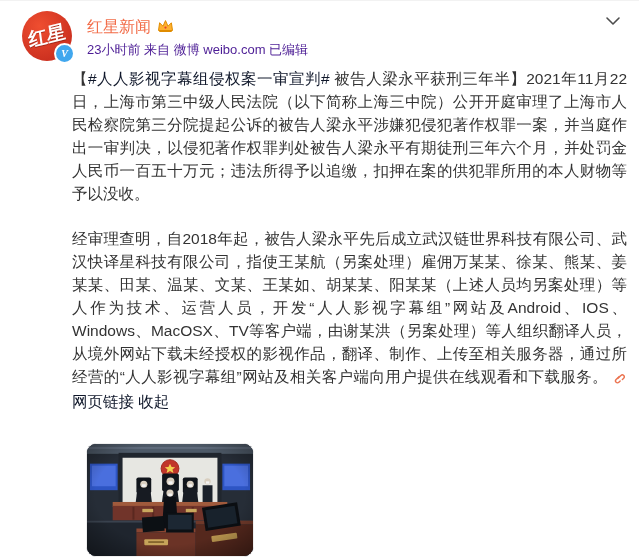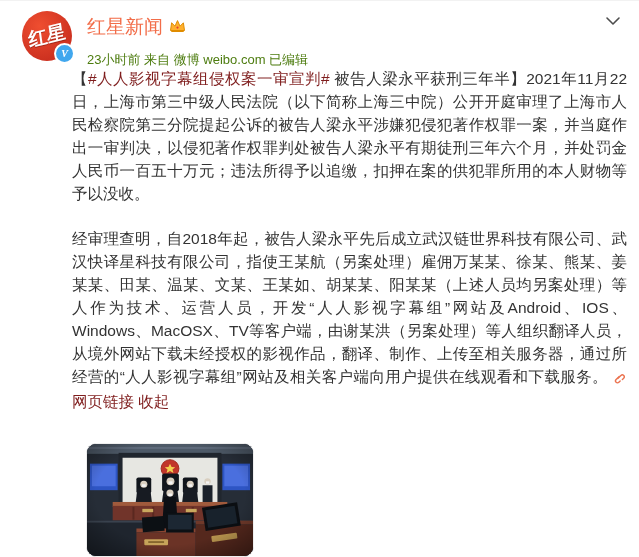--- a/index.html
+++ b/index.html
@@ -10,30 +10,30 @@
   .avatar{position:absolute;left:22px;top:10px;width:50px;height:50px;border-radius:50%;
     background:radial-gradient(circle at 35% 30%, #ef4e30, #cd3120 72%);cursor:pointer;}
   .avatar-inner{position:absolute;left:0;top:0;width:50px;height:50px;display:flex;align-items:center;justify-content:center;
     color:#fff;font-size:19px;font-weight:bold;transform:rotate(-14deg) skewX(-6deg);font-family:"Liberation Serif","DejaVu Serif",serif;
     text-shadow:0 1px 0 rgba(120,20,10,.55);}
   .vbadge{position:absolute;right:-3px;bottom:-3px;width:17px;height:17px;border-radius:50%;background:#41a7ee;border:2px solid #fff;
     display:flex;align-items:center;justify-content:center;color:#fff;font-size:10px;font-weight:bold;font-style:italic;
     font-family:"Liberation Serif","DejaVu Serif",serif;}
   .meta{position:absolute;left:87px;top:16px;}
   .name-row{display:flex;align-items:center;gap:6px;}
-  .name{color:#f26d49;font-size:19px;font-weight:500;cursor:pointer;line-height:20px;}
+  .name{color:#f26d49;font-size:16px;font-weight:500;cursor:pointer;line-height:20px;}
   .crown{display:inline-block;margin-top:1px;}
-  .time{margin-top:15px;font-size:13px;color:#4d7c0f;line-height:15px;}
+  .time{margin-top:5px;font-size:13px;color:#4c1d95;line-height:15px;}
   .time .lnk{cursor:pointer;}
   .chevron{position:absolute;right:17px;top:13px;width:18px;height:14px;cursor:pointer;}
   
   .content{margin:6px 12px 0 72px;width:555px;box-sizing:border-box;}
   .content p{margin:0 0 22px 0;font-size:15.5px;line-height:23px;color:#333;text-align:justify;}
   .content p.last{margin-bottom:12px;}
-  a.tag,a.weblink,a.collapse{color:#7f1d1d;text-decoration:none;cursor:pointer;}
+  a.tag,a.weblink,a.collapse{color:#0f172a;text-decoration:none;cursor:pointer;}
   .linkicon{display:inline-block;vertical-align:-2px;margin:0 2px 0 4px;}
   
   .photo{margin:30px 0 0 14px;width:166px;height:112px;border-radius:10px;border:1px solid #efefef;overflow:hidden;
     cursor:pointer;background:#2c333d;}
   .photo svg{display:block;width:100%;height:100%;}
 </style>
 </head>
 <body>
 
 <div class="card">

